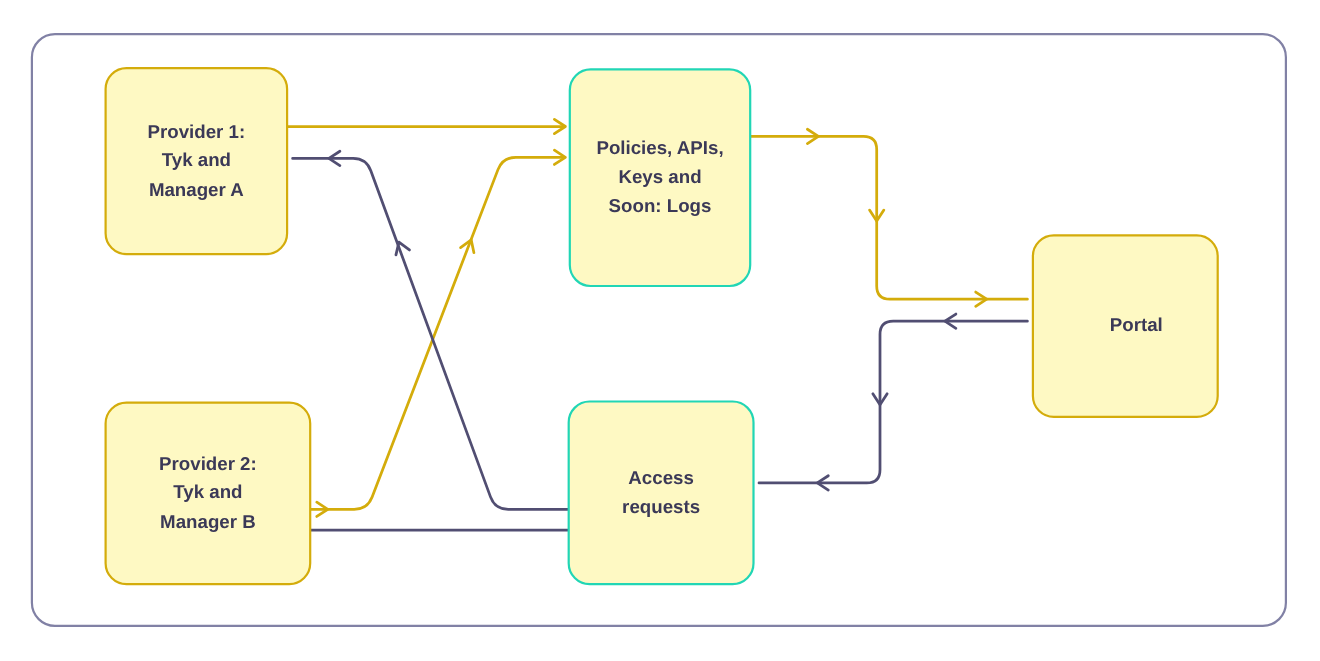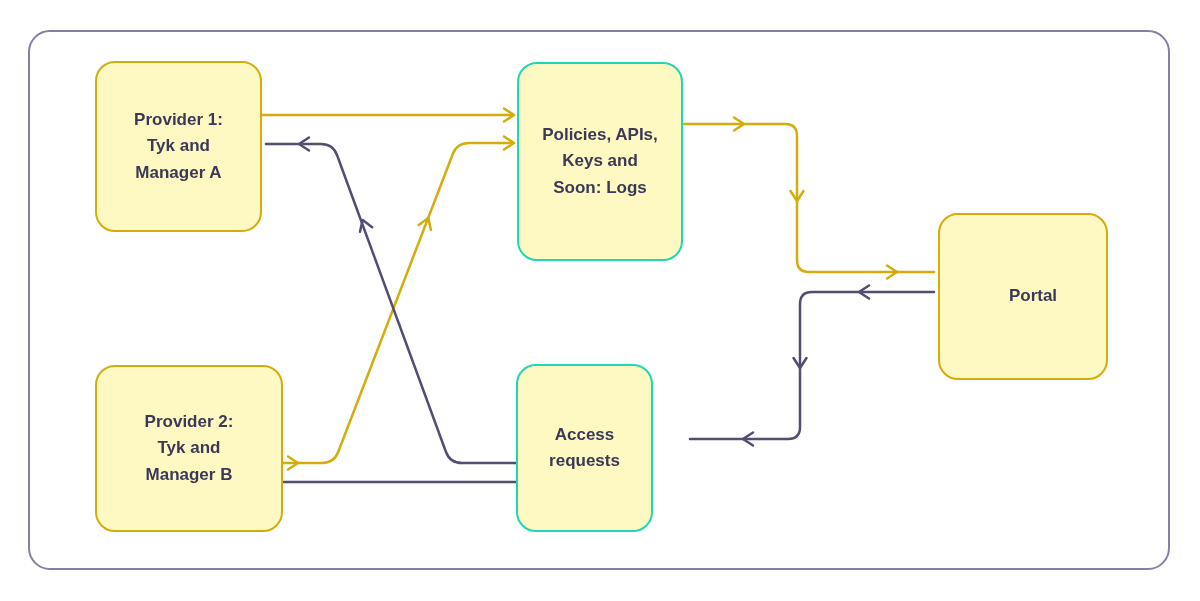--- a/index.html
+++ b/index.html
@@ -49,21 +49,21 @@
     white-space: pre-line;
     color: #3B3957;
     font-size: 17px;
     font-weight: 600;
     line-height: 1.55;
   }
   .node--provider-1 { left: 95px;  top: 61px;  width: 167px; height: 171px; }
   .node--policies   { left: 517px; top: 62px;  width: 166px; height: 199px; }
   .node--portal     { left: 938px; top: 213px; width: 170px; height: 167px; padding-left: 20px; }
   .node--provider-2 { left: 95px;  top: 365px; width: 188px; height: 167px; }
-  .node--access     { left: 516px; top: 364px; width: 137px; height: 168px; }
+  .node--access     { left: 516px; top: 364px; width: 170px; height: 168px; }
 </style>
 </head>
 <body>
 
 <div class="canvas">
 
   <div class="frame"></div>
 
   <svg class="connectors" viewBox="0 0 1200 601" xmlns="http://www.w3.org/2000/svg">
 

